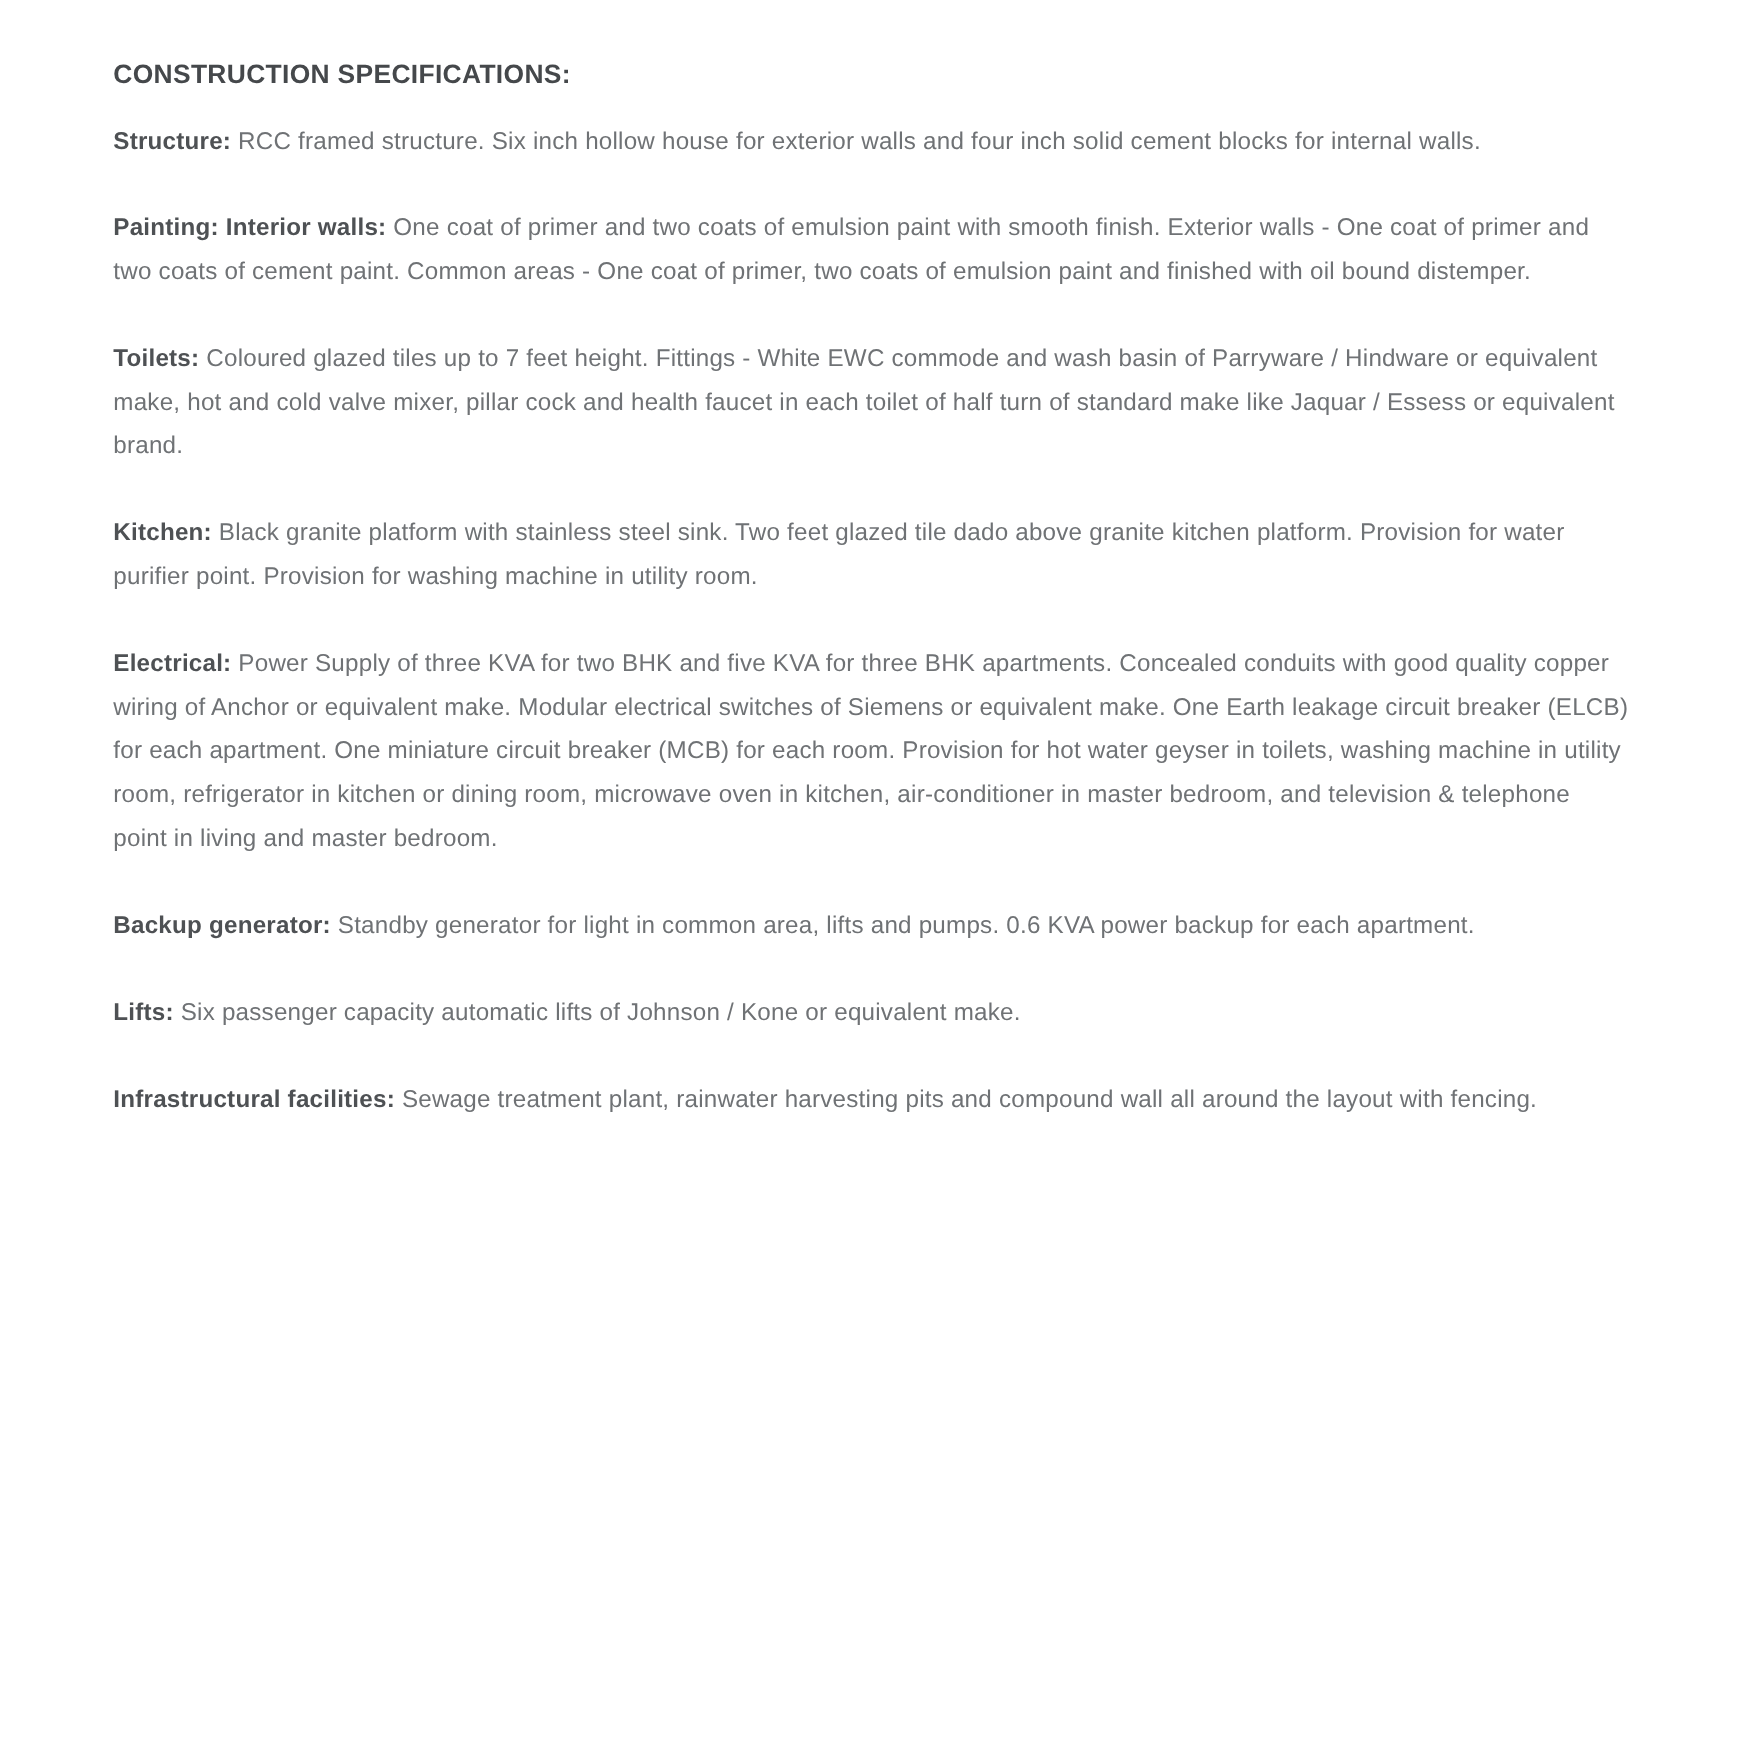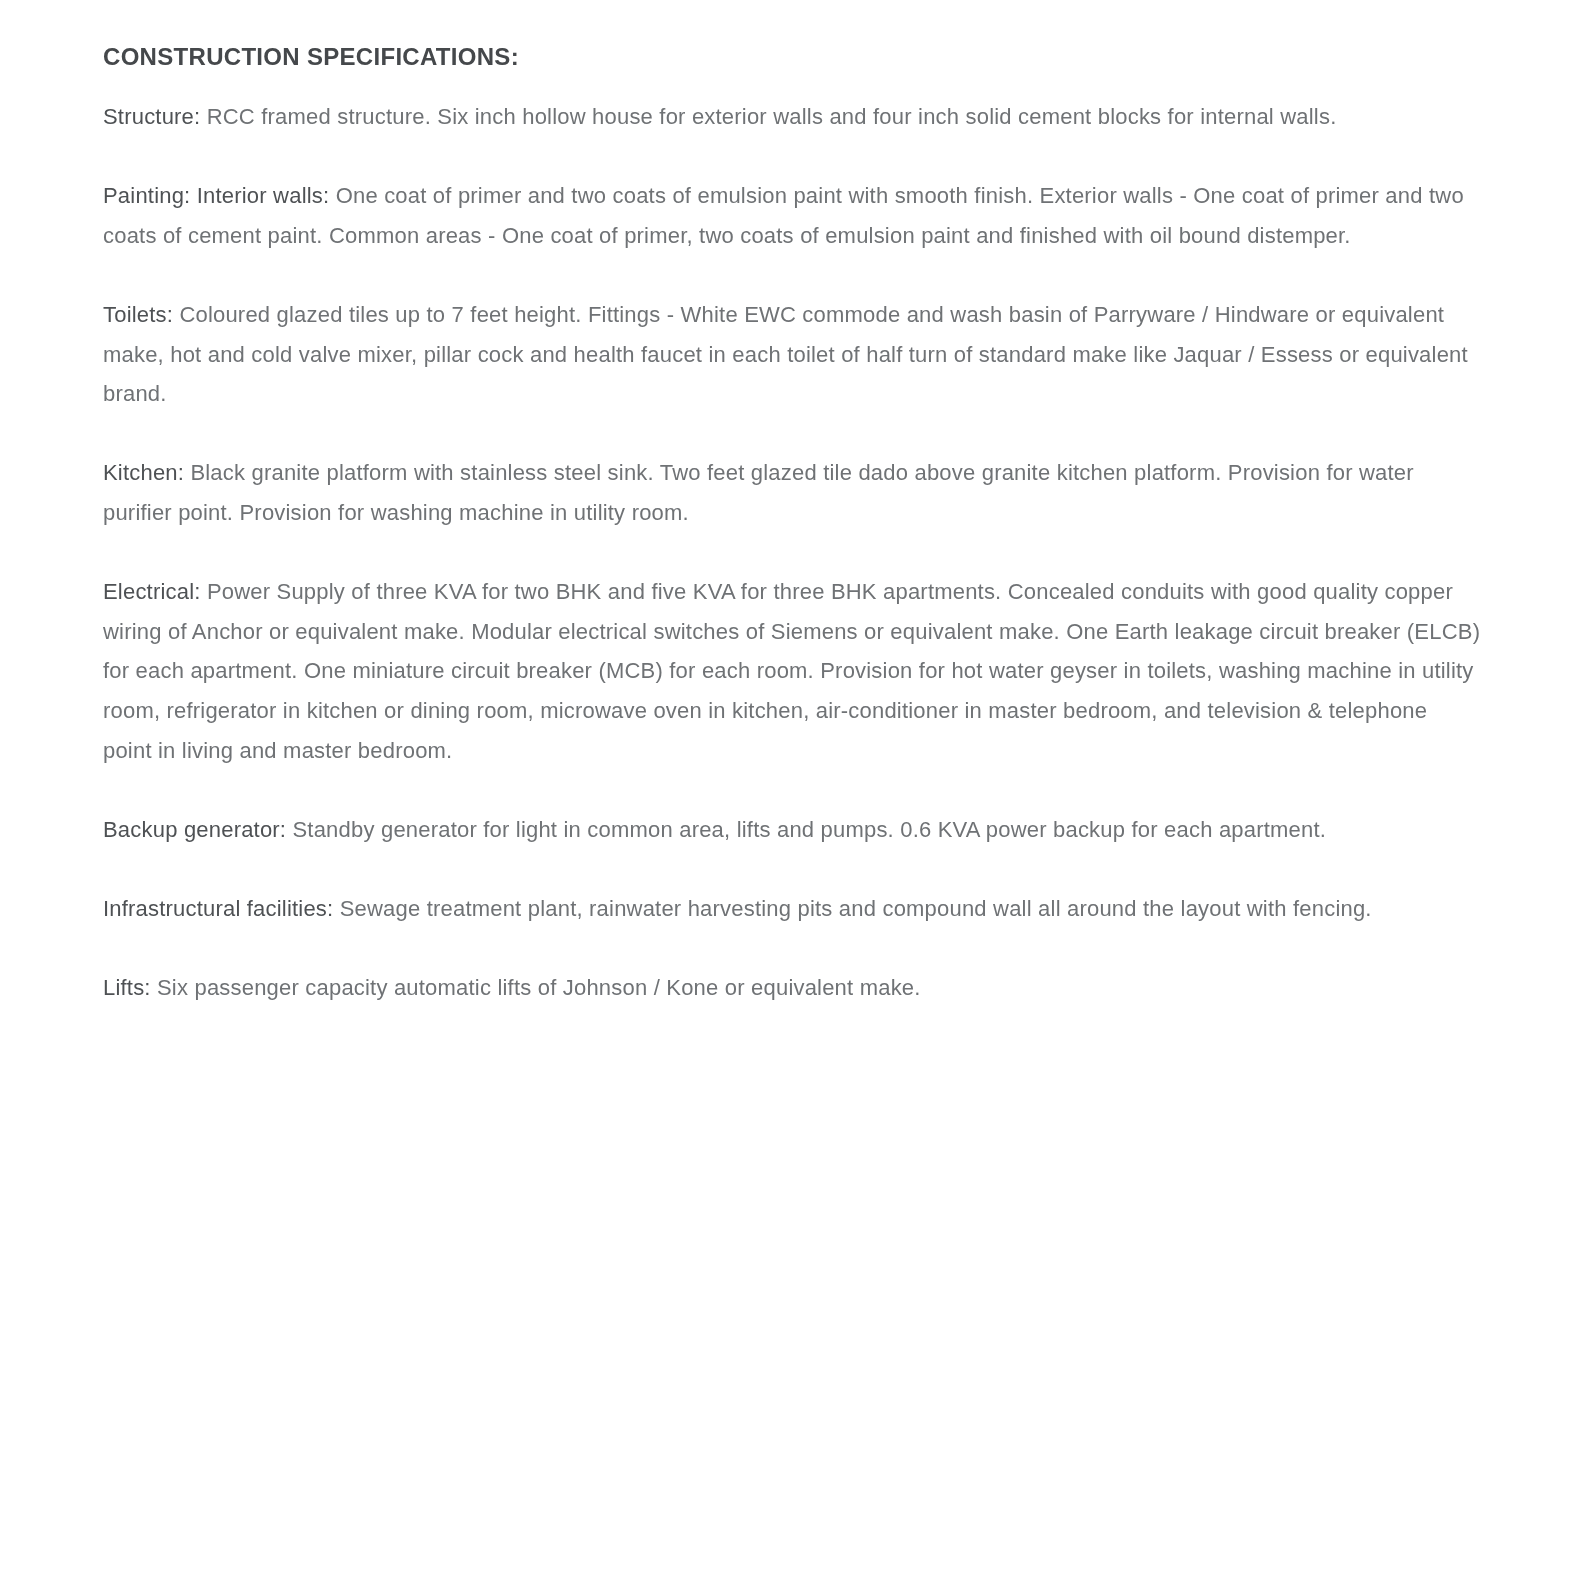--- a/index.html
+++ b/index.html
@@ -9,21 +9,21 @@
   }
   body {
     width: 1584px;
     min-height: 1584px;
     font-family: "Liberation Sans", sans-serif;
   }
   .page {
     box-sizing: border-box;
     width: 1584px;
     min-height: 1584px;
-    padding: 37px 103px 40px 103px;
+    padding: 48px 103px 40px 103px;
     background: #ffffff;
   }
   .doc-title {
     font-size: 24px;
     line-height: 40px;
     font-weight: 700;
     letter-spacing: 0.3px;
     color: #45484b;
     margin: 0 0 20px 0;
   }
@@ -31,21 +31,21 @@
     max-width: 1378px;
     font-size: 22px;
     line-height: 39.6px;
     letter-spacing: 0.2px;
     color: #6f7275;
     margin: 0 0 39.6px 0;
     text-align: left;
   }
   .spec:last-child { margin-bottom: 0; }
   .label {
-    font-weight: 400;
+    font-weight: 700;
     color: #4e5154;
   }
 </style>
 </head>
 <body>
 
 <div class="page">
 
   <h1 class="doc-title">CONSTRUCTION SPECIFICATIONS:</h1>
 
@@ -57,17 +57,17 @@
 
   <p class="spec"><strong class="label">Toilets:</strong> <span>Coloured glazed tiles up to 7 feet height. Fittings - White EWC commode and wash basin of Parryware / Hindware or equivalent make, hot and cold valve mixer, pillar cock and health faucet in each toilet of half turn of standard make like Jaquar / Essess or equivalent brand.</span></p>
 
   <p class="spec"><strong class="label">Kitchen:</strong> <span>Black granite platform with stainless steel sink. Two feet glazed tile dado above granite kitchen platform. Provision for water purifier point. Provision for washing machine in utility room.</span></p>
 
   <p class="spec"><strong class="label">Electrical:</strong> <span>Power Supply of three KVA for two BHK and five KVA for three BHK apartments. Concealed conduits with good quality copper wiring of Anchor or equivalent make. Modular electrical switches of Siemens or equivalent make. One Earth leakage circuit breaker (ELCB) for each apartment. One miniature circuit breaker (MCB) for each room. Provision for hot water geyser in toilets, washing machine in utility room, refrigerator in kitchen or dining room, microwave oven in kitchen, air-conditioner in master bedroom, and television &amp; telephone point in living and master bedroom.</span></p>
 
 
   <p class="spec"><strong class="label">Backup generator:</strong> <span>Standby generator for light in common area, lifts and pumps. 0.6 KVA power backup for each apartment.</span></p>
 
+  <p class="spec"><strong class="label">Lifts:</strong> <span>Six passenger capacity automatic lifts of Johnson / Kone or equivalent make.</span></p>
+
   <p class="spec"><strong class="label">Infrastructural facilities:</strong> <span>Sewage treatment plant, rainwater harvesting pits and compound wall all around the layout with fencing.</span></p>
-
-  <p class="spec"><strong class="label">Lifts:</strong> <span>Six passenger capacity automatic lifts of Johnson / Kone or equivalent make.</span></p>
 
 </div>
 
 </body></html>

